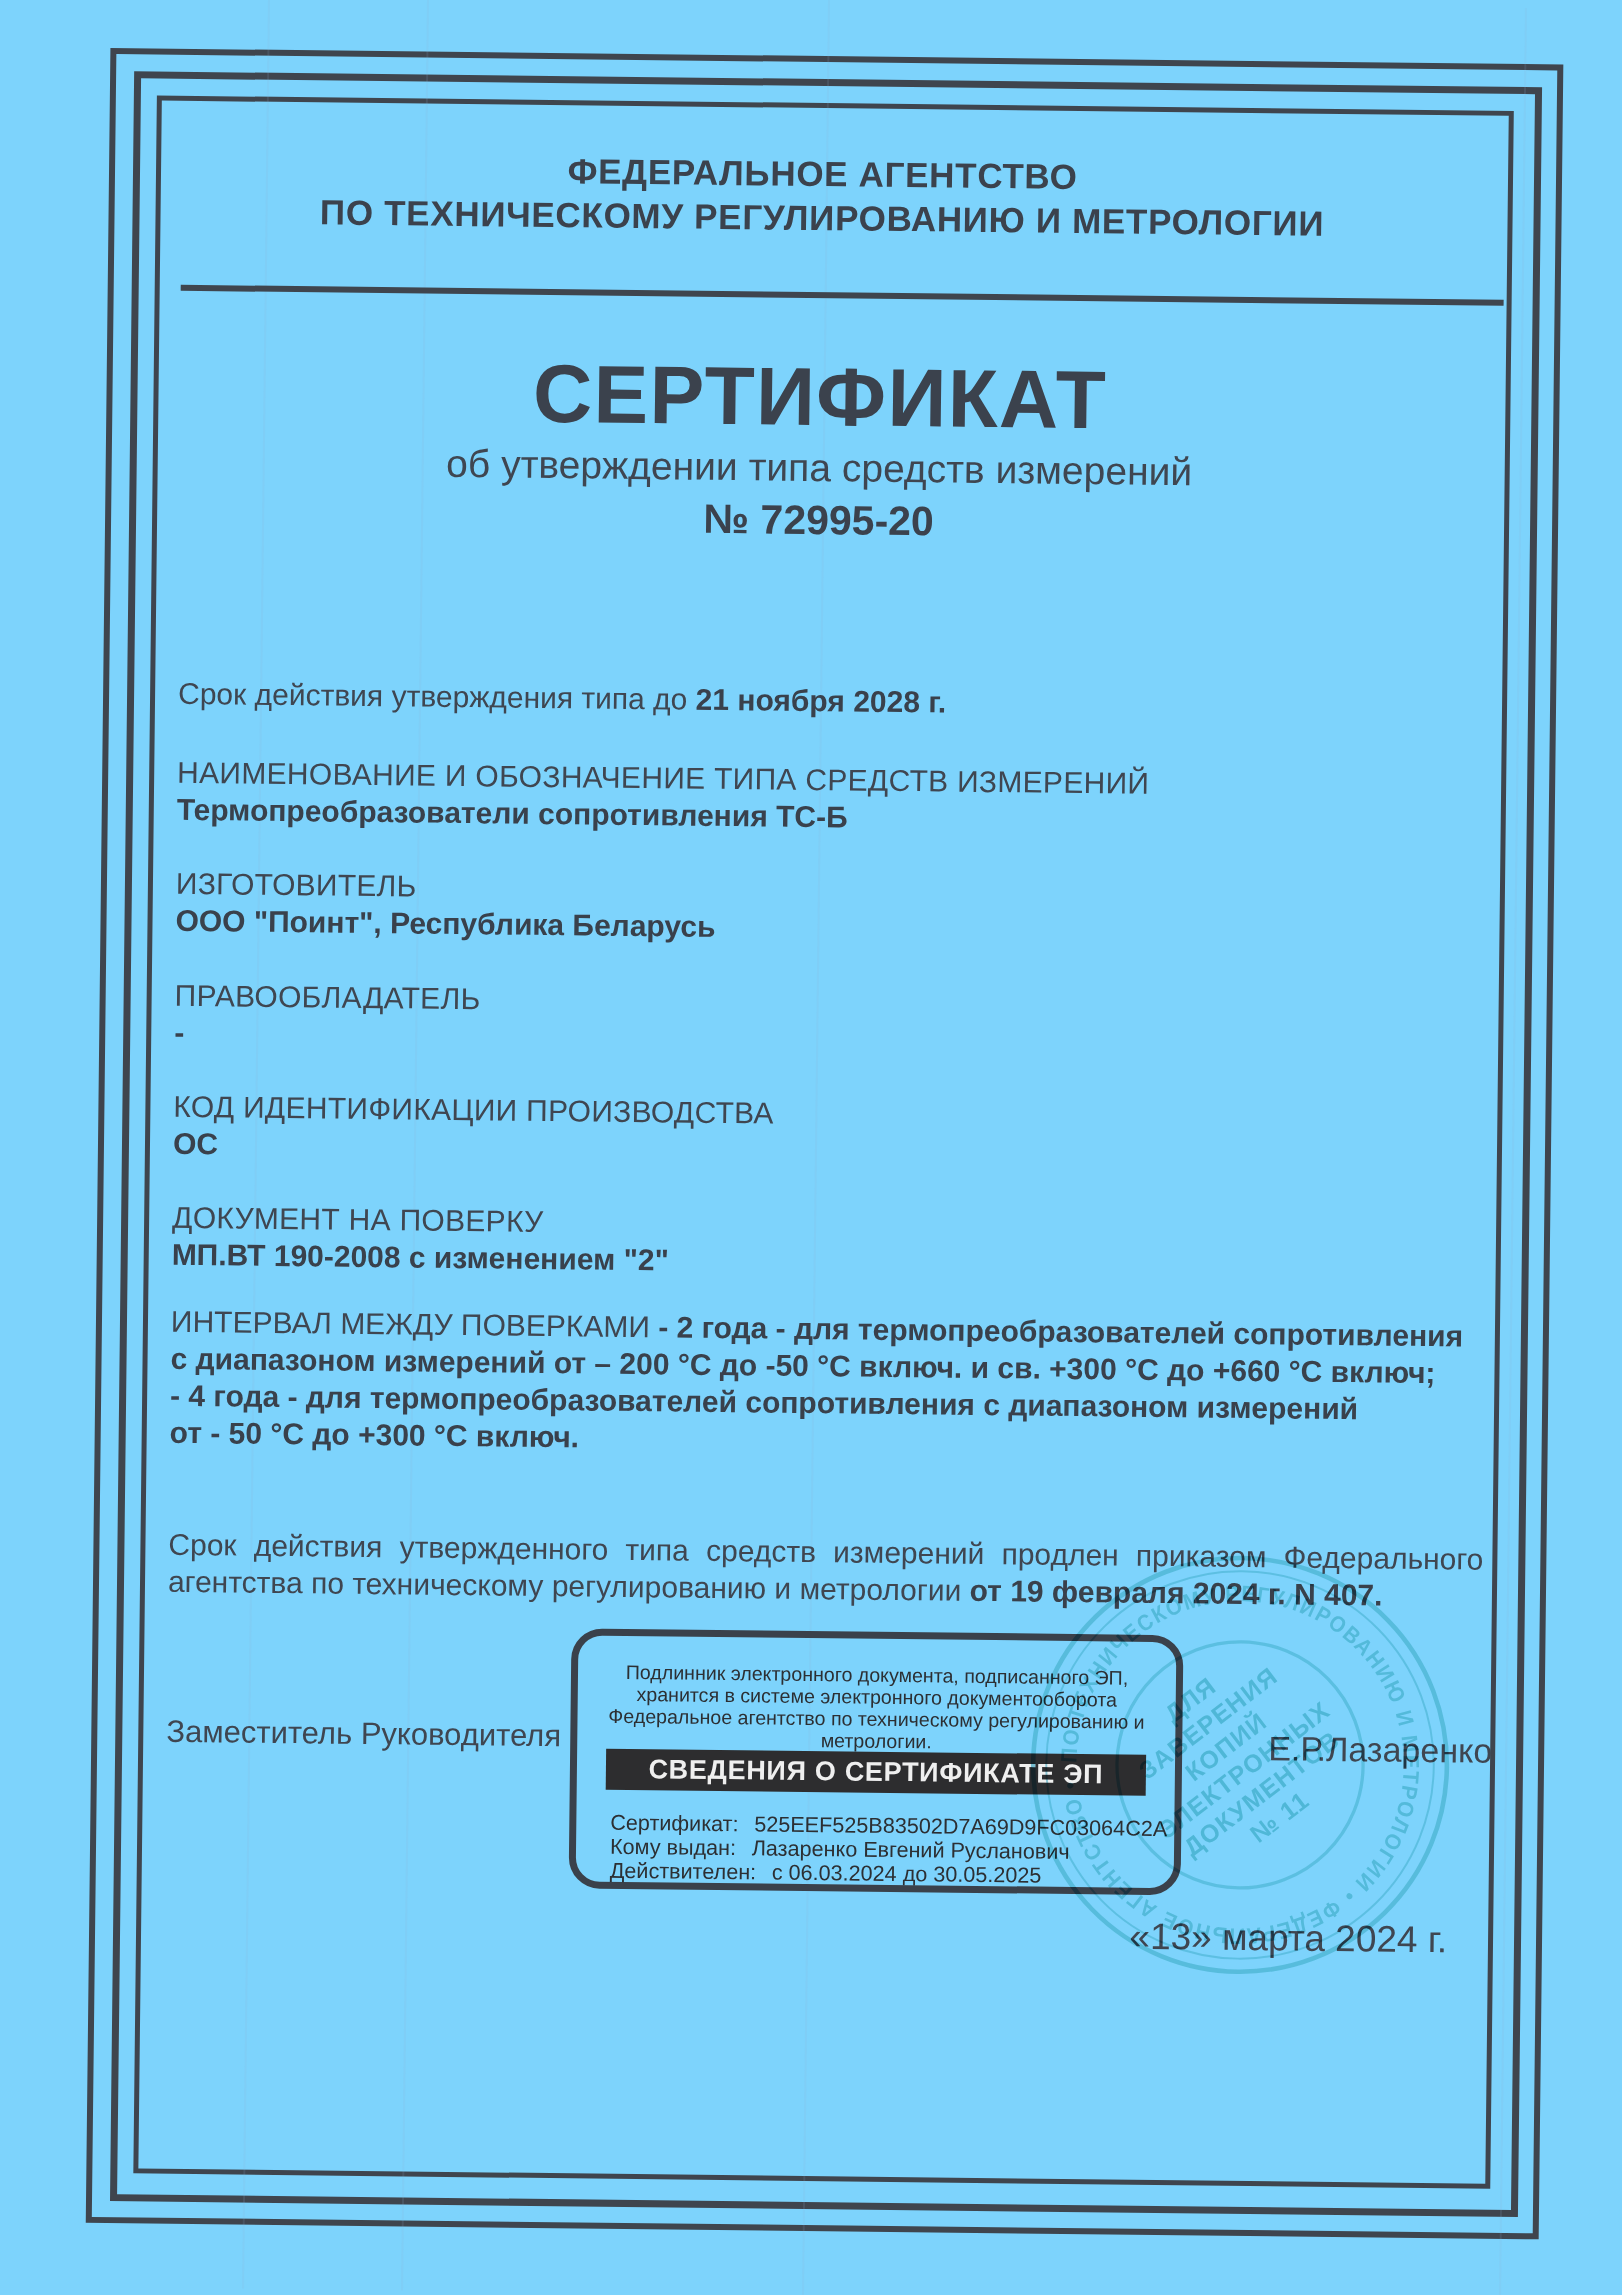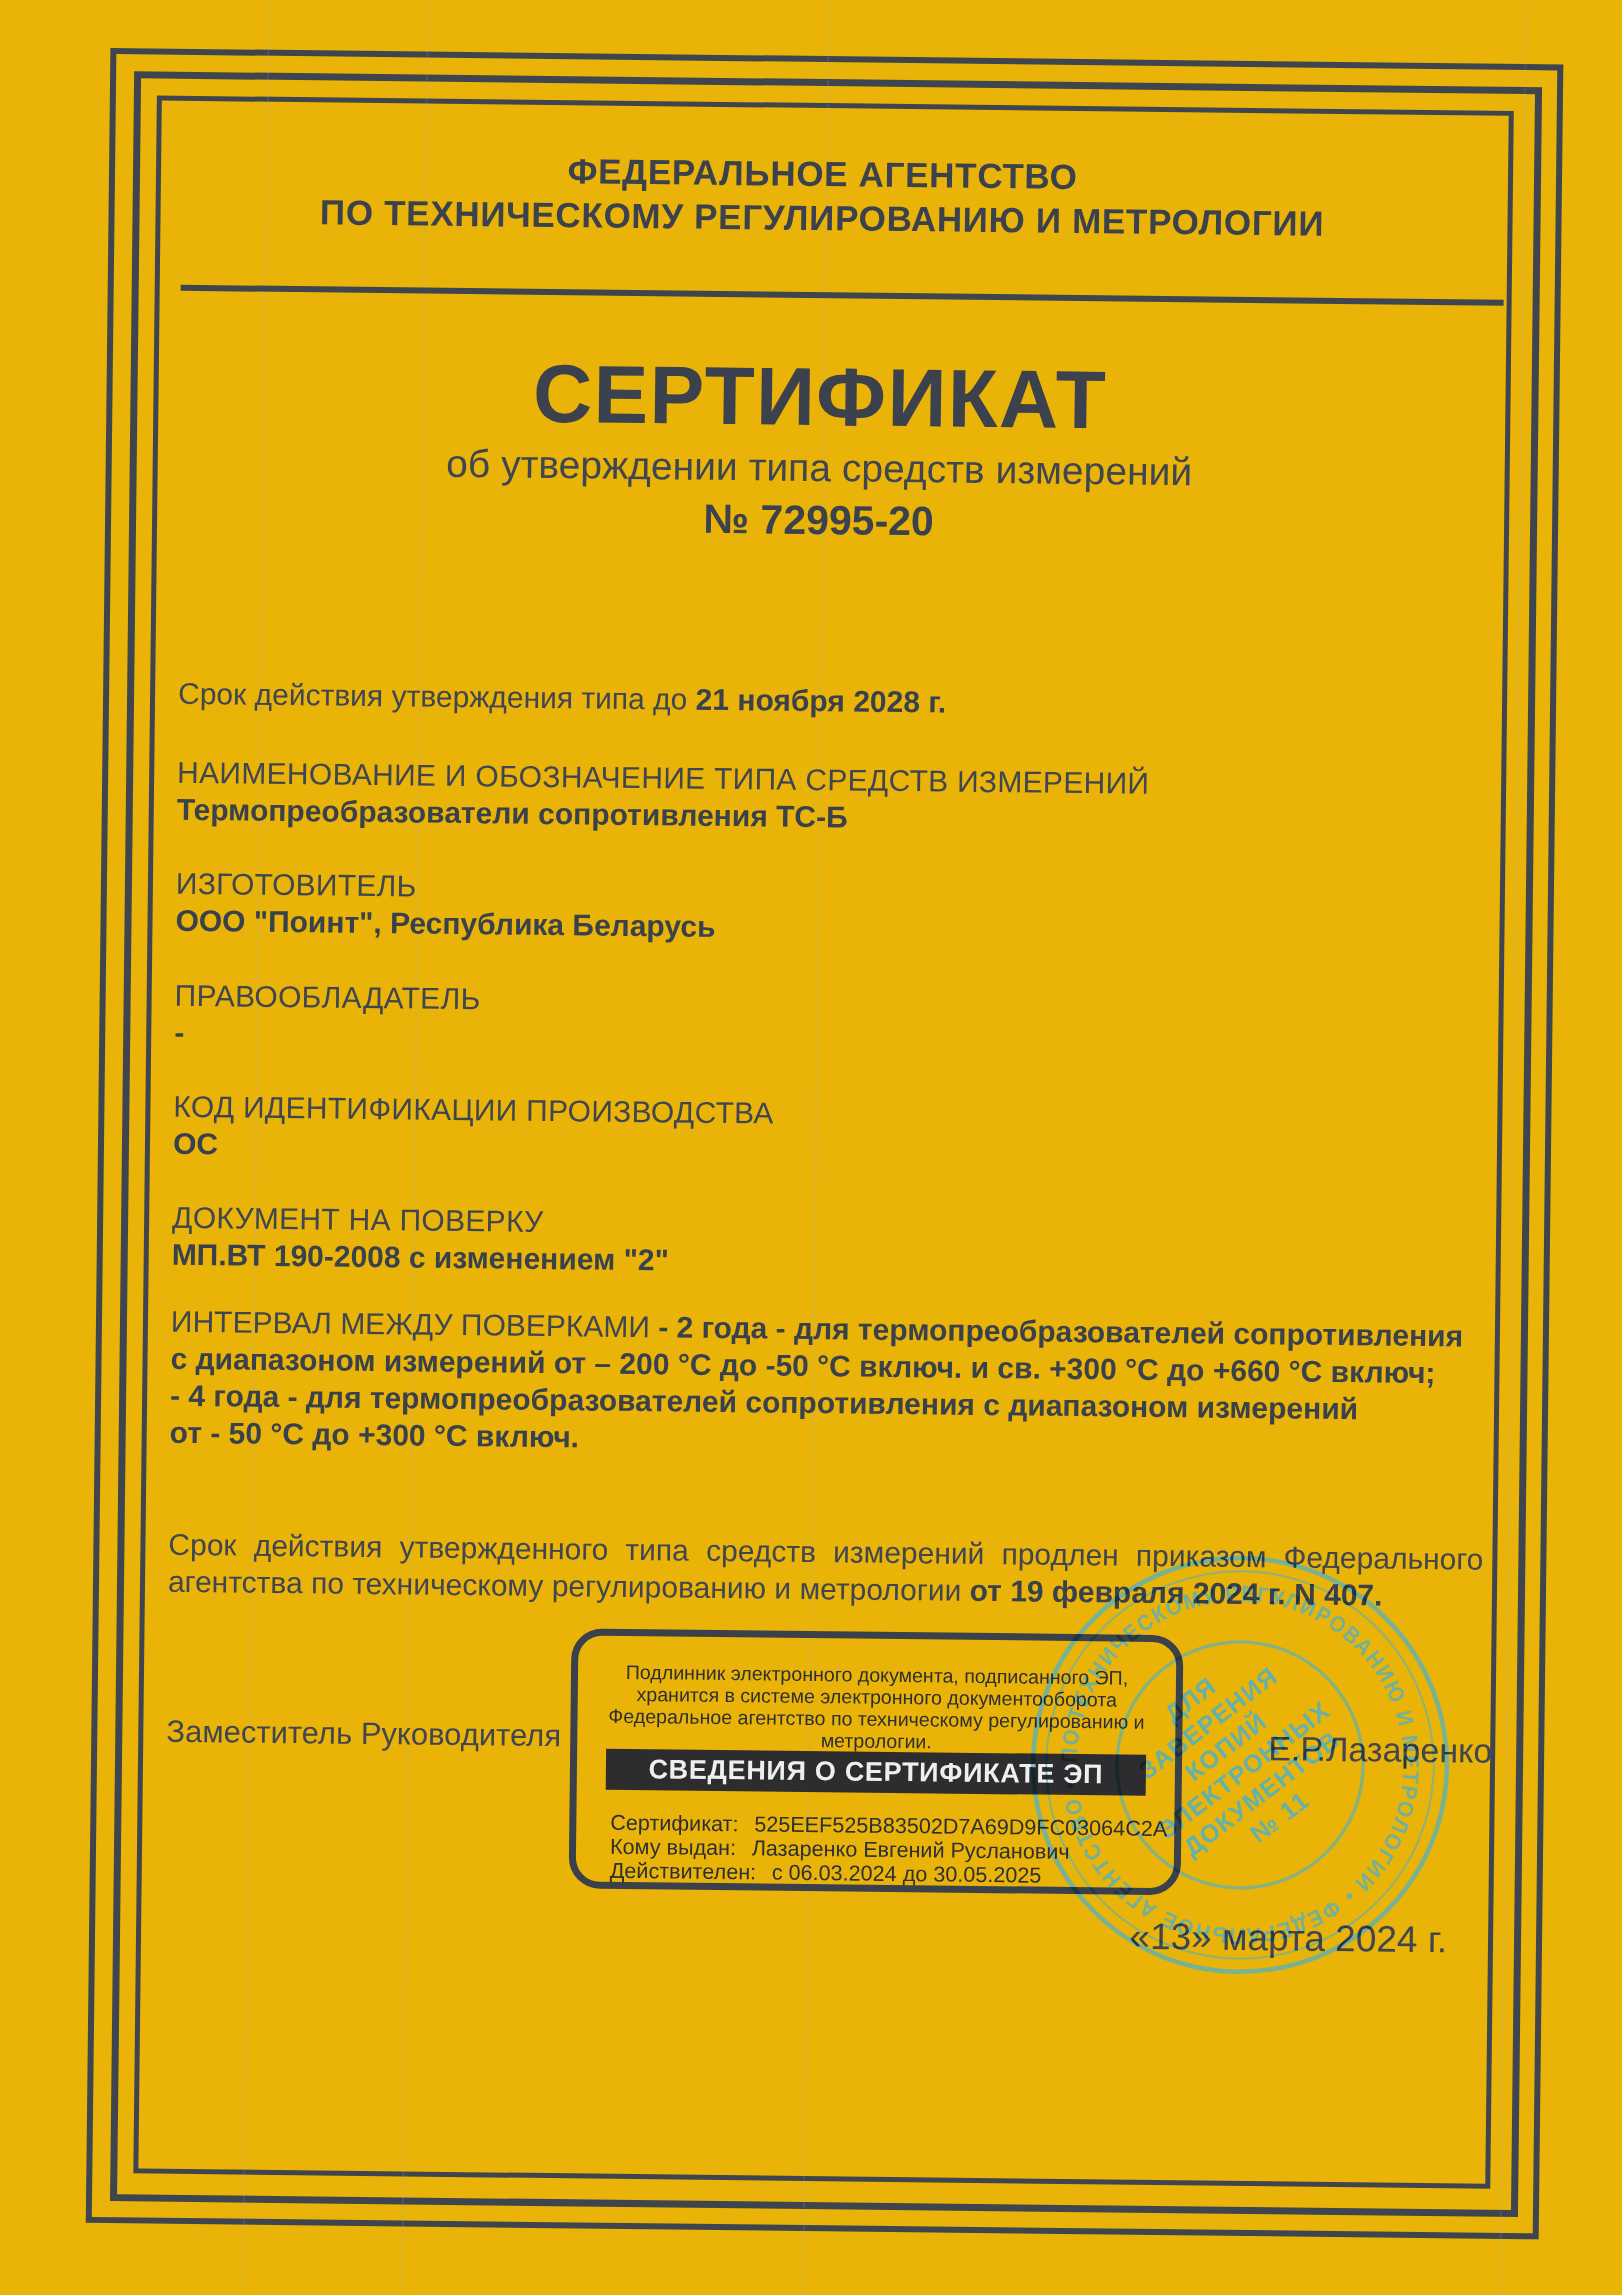--- a/index.html
+++ b/index.html
@@ -1,16 +1,16 @@
 <!DOCTYPE html>
 <html style="font-size:10.5px"><head>
 <meta charset="utf-8">
 <style>
   html,body{margin:0;padding:0;background:#fbfbf8;}
-  .sheet{position:relative;width:1623px;height:2295px;background:#eab308;overflow:hidden;
+  .sheet{position:relative;width:1623px;height:2295px;background:#7dd3fc;overflow:hidden;
          font-family:"Liberation Sans", sans-serif;color:#3f4651;}
   .scan{position:absolute;inset:0;transform:rotate(0.65deg);transform-origin:50% 50%;}
   
   .frame{position:absolute;border-style:solid;border-color:#3f454e;}
   .f1{left:98px;top:56px;width:1441px;height:2163px;border-width:6.5px;}
   .f2{left:122px;top:79px;width:1394px;height:2116px;border-width:7.9px;}
   .f3{left:145px;top:103px;width:1347px;height:2068px;border-width:5.2px;}
   
   .streak{position:absolute;top:0;bottom:0;width:2px;background:rgba(140,180,215,0.14);}
   .center{position:absolute;left:0;width:100%;text-align:center;}

